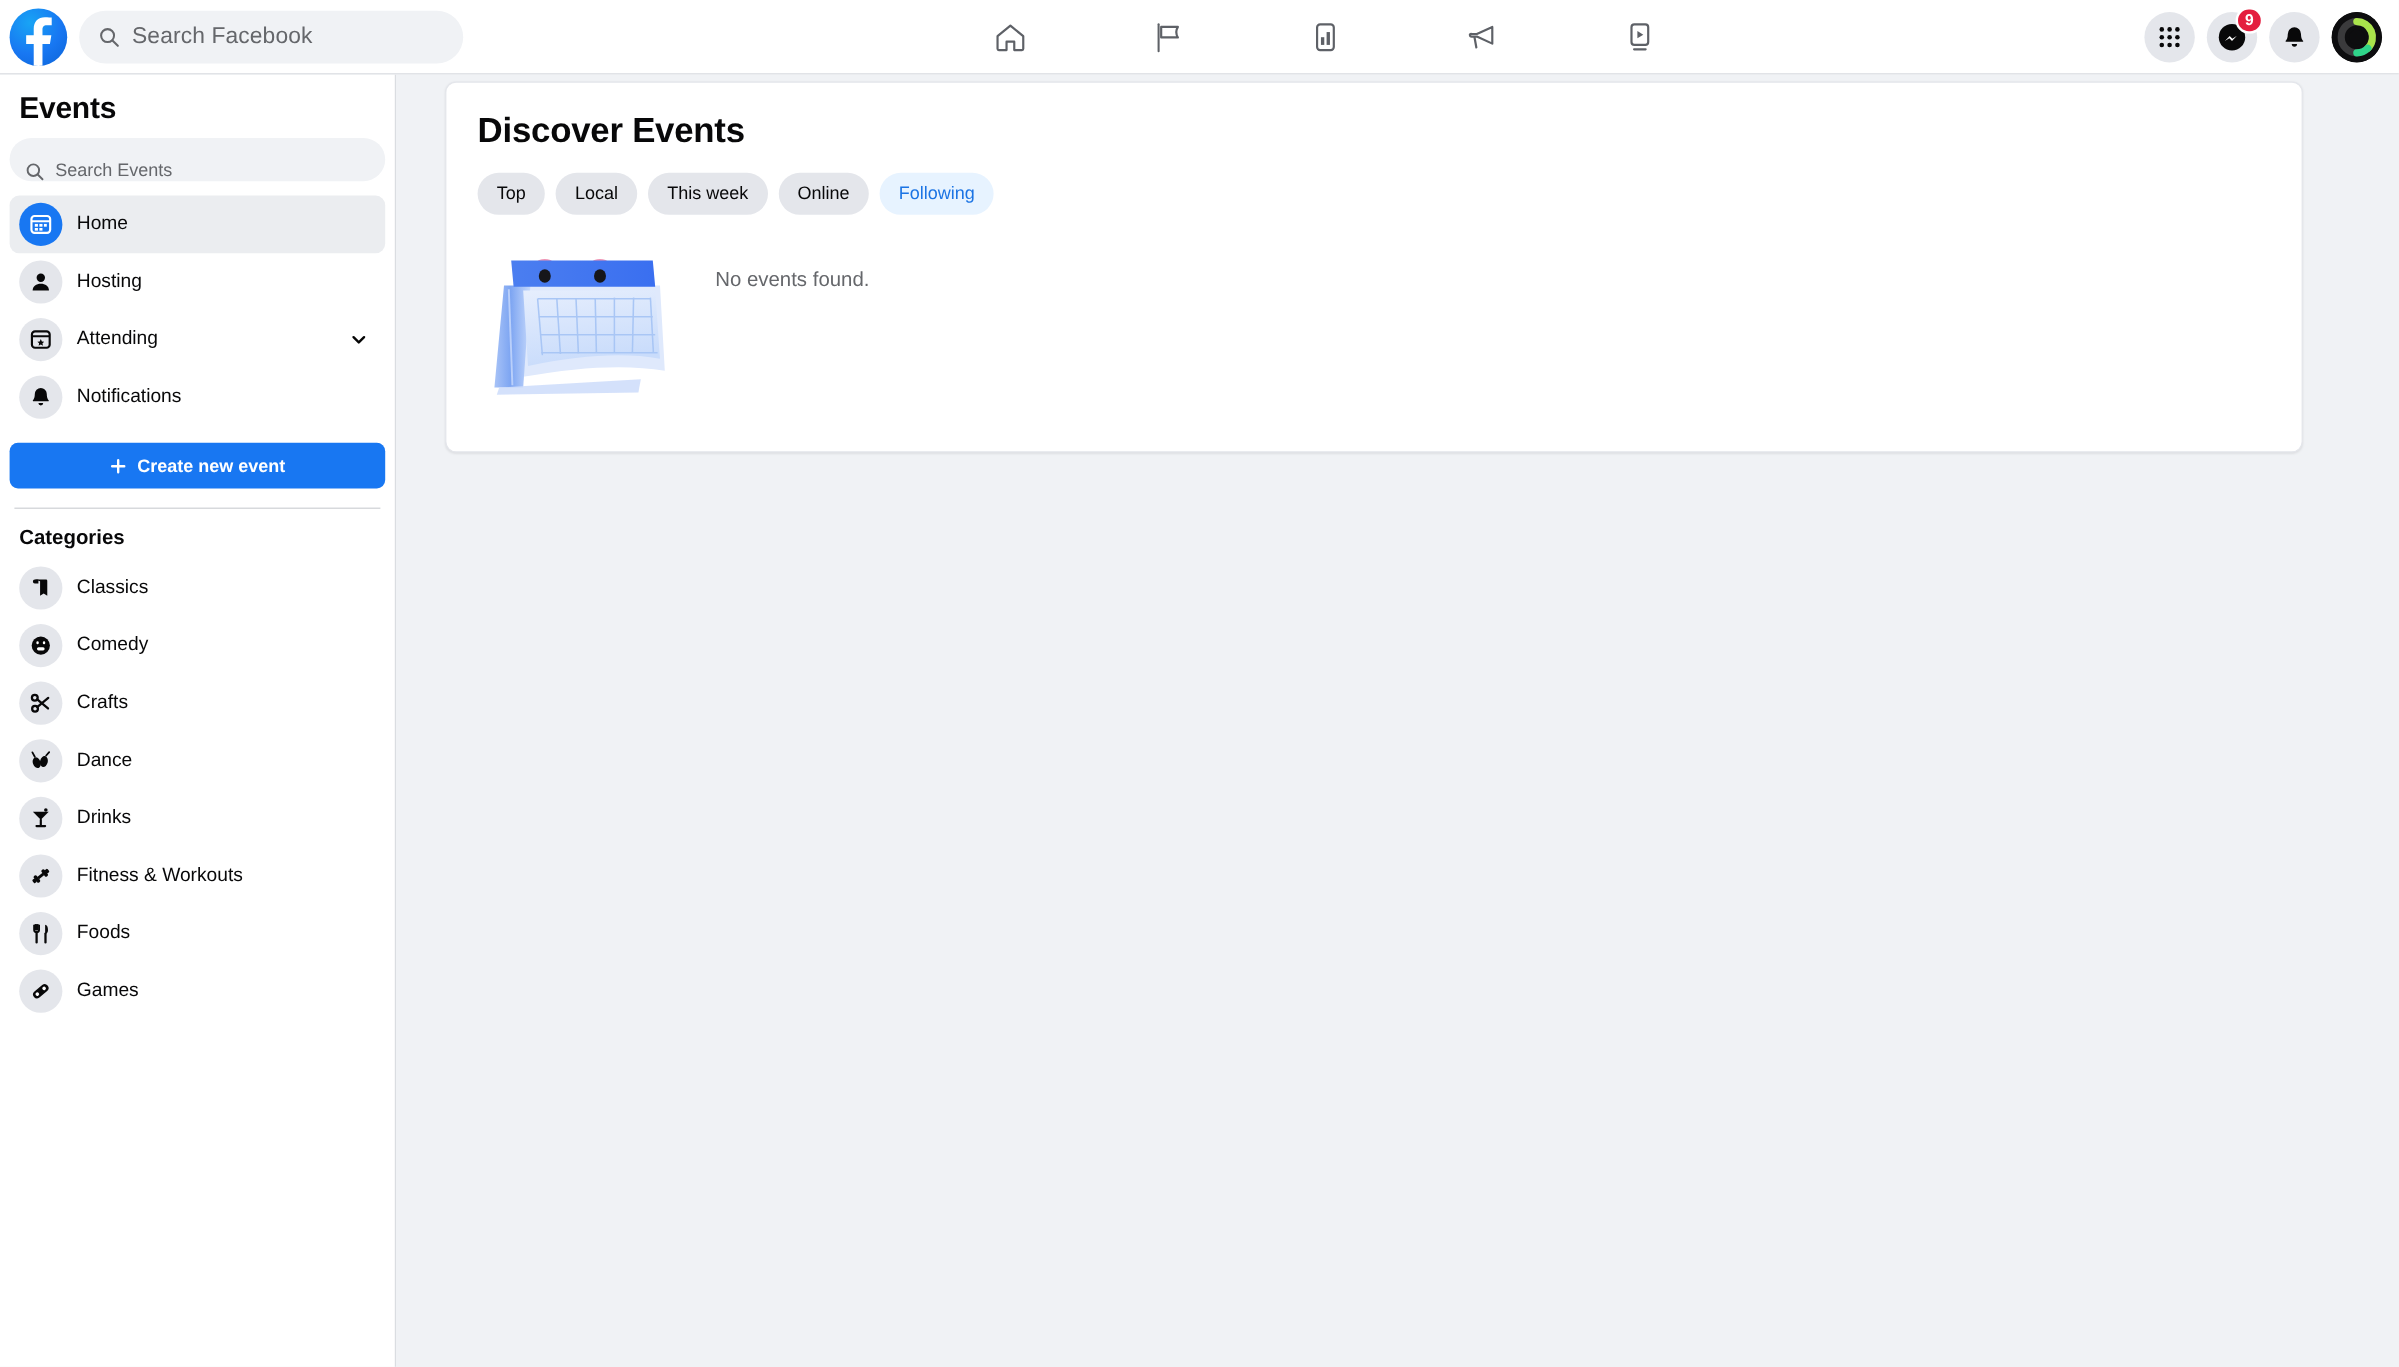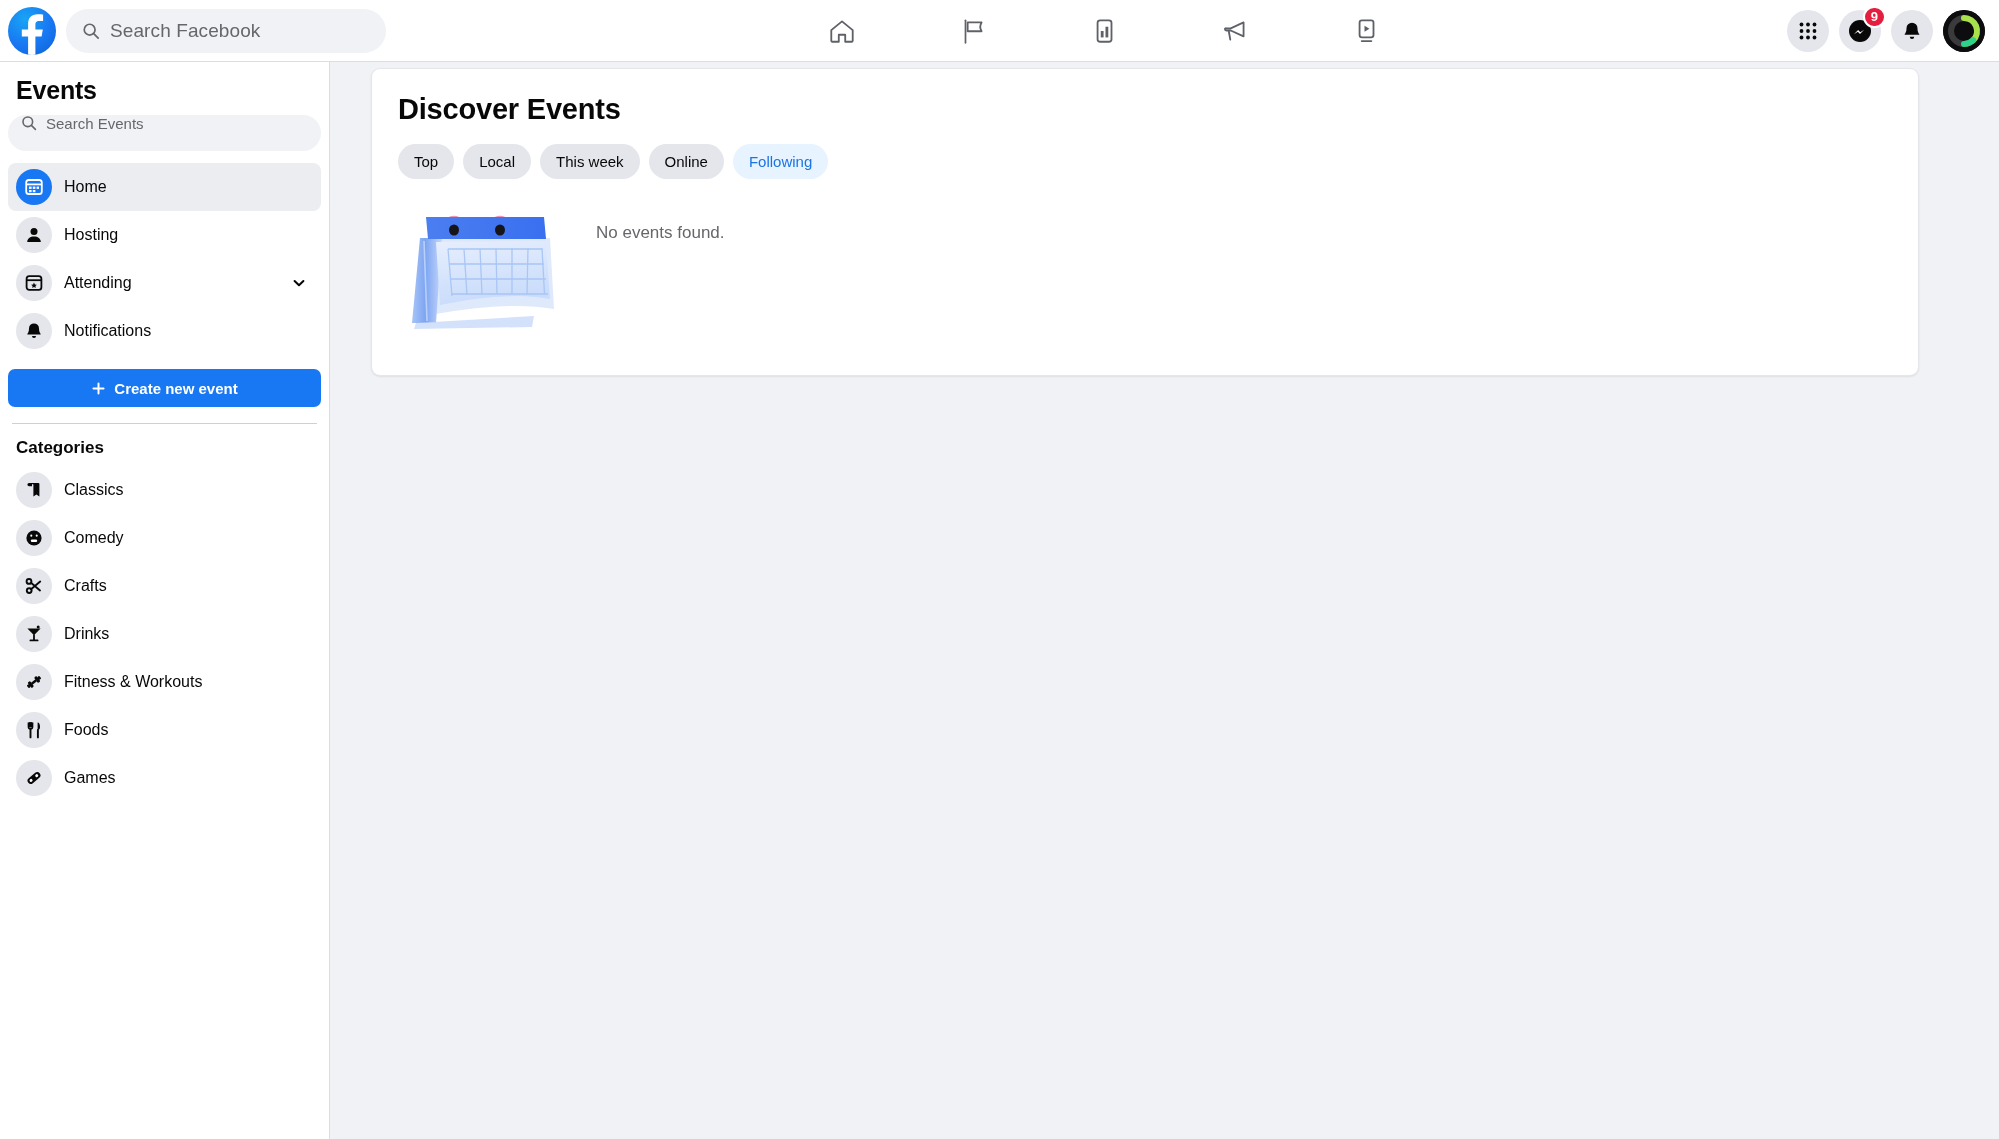--- a/index.html
+++ b/index.html
@@ -126,21 +126,21 @@
     z-index: 10;
   }
   .side-title {
     font-size: 25px;
     font-weight: bold;
     padding: 14px 8px 10px 8px;
     letter-spacing: -.2px;
   }
   .side-search {
     display: flex;
-    align-items: flex-start;
+    align-items: flex-end;
     gap: 9px;
     height: 36px;
     background: #f0f2f5;
     border-radius: 18px;
     padding: 0 13px;
     margin: 0 0 12px 0;
     cursor: pointer;
   }
   .side-search .ph { font-size: 15px; color: #65676b; }
 
@@ -462,20 +462,30 @@
     <span class="nav-icon">
       <svg width="20" height="20" viewBox="0 0 20 20" aria-hidden="true">
         <circle cx="5" cy="5.4" r="2.4" fill="none" stroke="#080809" stroke-width="1.9"></circle>
         <circle cx="5.2" cy="14.6" r="2.4" fill="none" stroke="#080809" stroke-width="1.9"></circle>
         <path d="M7 6.8 16 14.4M16.2 5.6 7 13.2" stroke="#080809" stroke-width="1.9" stroke-linecap="round"></path>
       </svg>
     </span>
     <span class="nav-label">Crafts</span>
   </div>
 
+  <div class="nav-item">
+    <span class="nav-icon">
+      <svg width="20" height="20" viewBox="0 0 20 20" aria-hidden="true">
+        <ellipse cx="6.6" cy="11.6" rx="3.2" ry="4.6" transform="rotate(-20 6.6 11.6)" fill="#080809"></ellipse>
+        <ellipse cx="12.6" cy="10.6" rx="3.2" ry="4.6" transform="rotate(12 12.6 10.6)" fill="#080809"></ellipse>
+        <path d="M5 6.6 3 3M14.5 5.6 17 2.8" stroke="#080809" stroke-width="1.5" stroke-linecap="round"></path>
+      </svg>
+    </span>
+    <span class="nav-label">Dance</span>
+  </div>
 
   <div class="nav-item">
     <span class="nav-icon">
       <svg width="20" height="20" viewBox="0 0 20 20" aria-hidden="true">
         <path d="M3.4 4.4h13.2L10 11.2z" fill="#080809"></path>
         <path d="M10 11.2v5M6.4 16.4h7.2" stroke="#080809" stroke-width="1.8" stroke-linecap="round"></path>
         <circle cx="14.2" cy="3" r="1.5" fill="#080809"></circle>
       </svg>
     </span>
     <span class="nav-label">Drinks</span>

